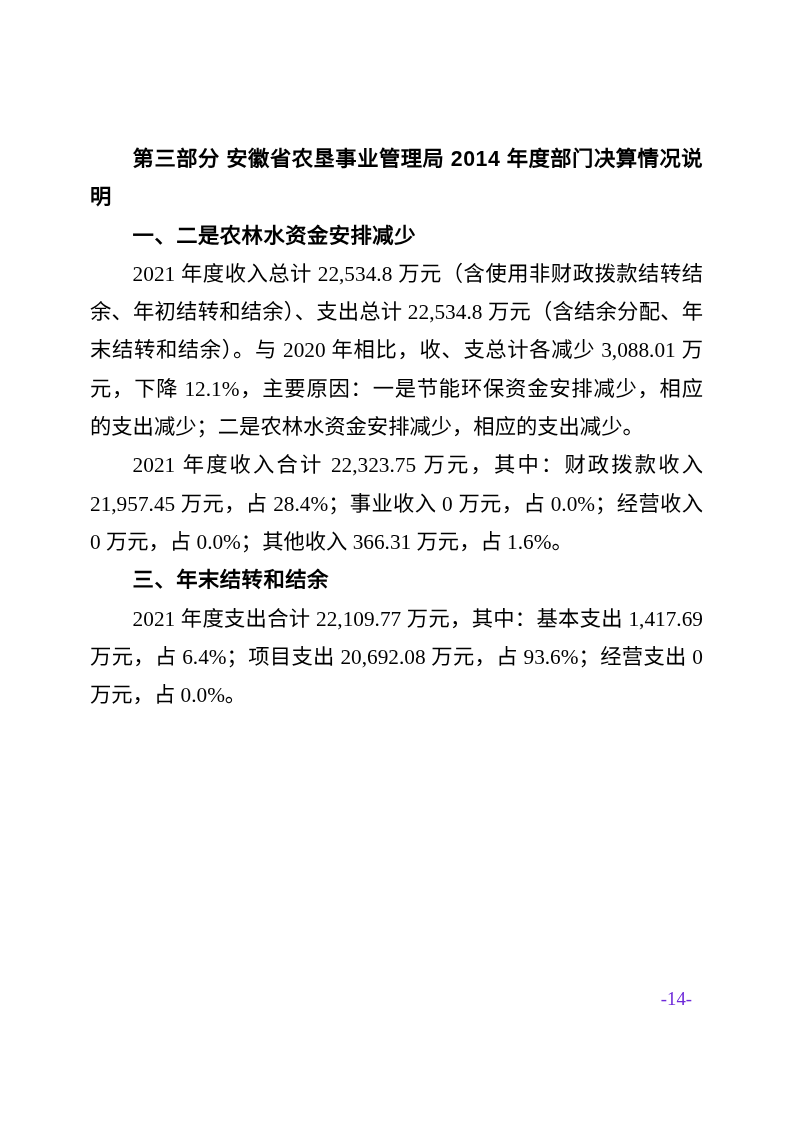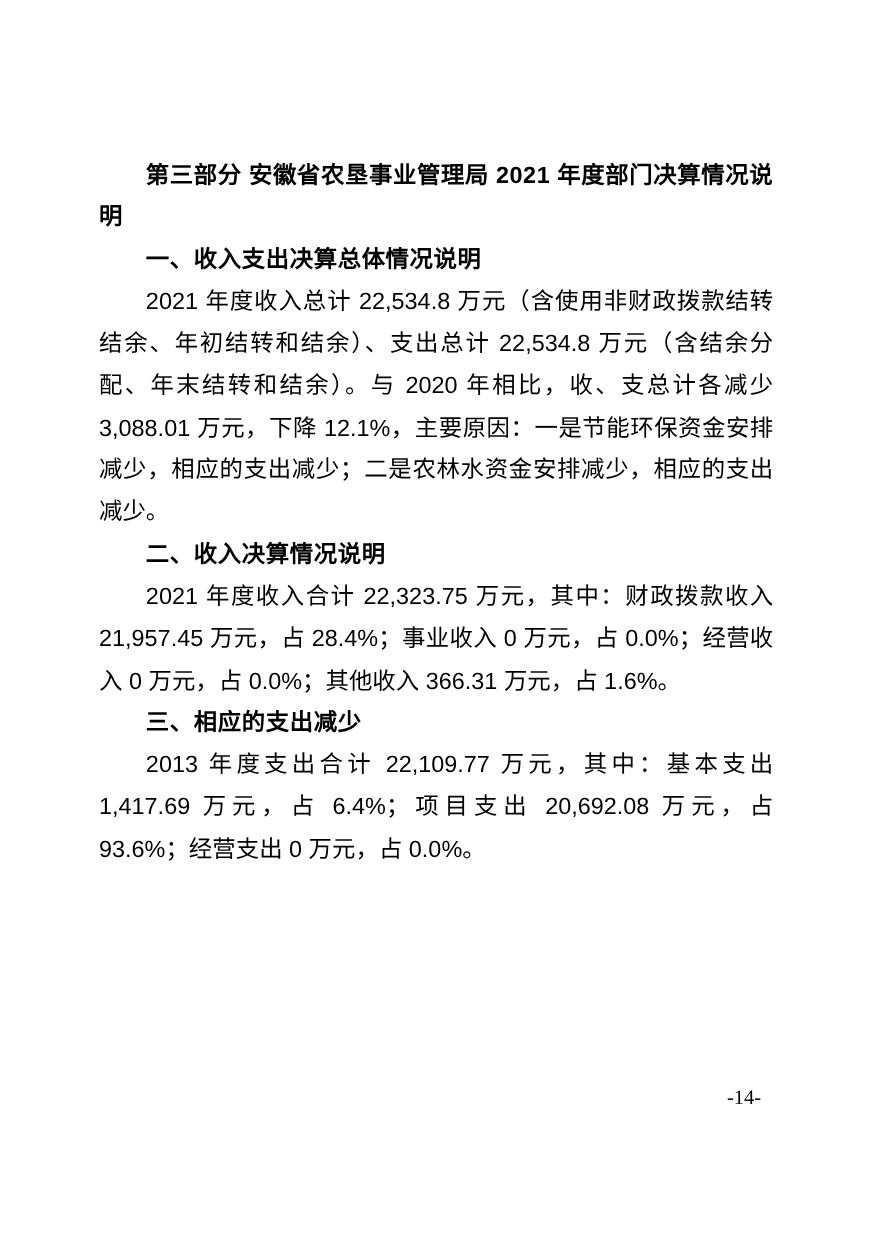--- a/index.html
+++ b/index.html
@@ -39,51 +39,50 @@
     font-family: "Liberation Sans", sans-serif;
     font-weight: bold;
     font-size: 21.3px;
     line-height: 38.3px;
     text-indent: 2em;
     text-align: left;
     letter-spacing: 0.5px;
   }
   .body-para {
     margin: 0;
-    font-family: Liberation Sans, sans-serif;
+    font-family: Liberation Serif, serif;
     font-size: 21.3px;
     line-height: 38.3px;
     text-indent: 2em;
     text-align: justify;
     text-align-last: left;
   }
   .page-number {
     position: absolute;
     top: 988px;
     right: 102px;
     font-family: "Liberation Serif", serif;
     font-size: 18.7px;
     line-height: 22px;
-    color: #000000;
+    color: #6d28d9;
   }
 </style>
 </head>
 <body>
 
 <div class="page">
   <div class="content">
 
-    <h1 class="doc-title">第三部分 安徽省农垦事业管理局 2021 年度部门决算情况说明</h1>
+    <h1 class="doc-title">第三部分 安徽省农垦事业管理局 2014 年度部门决算情况说明</h1>
 
-    <h2 class="sec-heading">一、收入支出决算总体情况说明</h2>
+    <h2 class="sec-heading">一、二是农林水资金安排减少</h2>
     <p class="body-para">2021 年度收入总计 22,534.8 万元（含使用非财政拨款结转结余、年初结转和结余）、支出总计 22,534.8 万元（含结余分配、年末结转和结余）。与 2020 年相比，收、支总计各减少 3,088.01 万元，下降 12.1%，主要原因：一是节能环保资金安排减少，相应的支出减少；二是农林水资金安排减少，相应的支出减少。</p>
 
-    <h2 class="sec-heading">二、收入决算情况说明</h2>
     <p class="body-para">2021 年度收入合计 22,323.75 万元，其中：财政拨款收入 21,957.45 万元，占 28.4%；事业收入 0 万元，占 0.0%；经营收入 0 万元，占 0.0%；其他收入 366.31 万元，占 1.6%。</p>
 
-    <h2 class="sec-heading">三、相应的支出减少</h2>
-    <p class="body-para">2013 年度支出合计 22,109.77 万元，其中：基本支出 1,417.69 万元，占 6.4%；项目支出 20,692.08 万元，占 93.6%；经营支出 0 万元，占 0.0%。</p>
+    <h2 class="sec-heading">三、年末结转和结余</h2>
+    <p class="body-para">2021 年度支出合计 22,109.77 万元，其中：基本支出 1,417.69 万元，占 6.4%；项目支出 20,692.08 万元，占 93.6%；经营支出 0 万元，占 0.0%。</p>
 
 
   </div>
 
   <div class="page-number">-14-</div>
 </div>
 
 </body></html>

